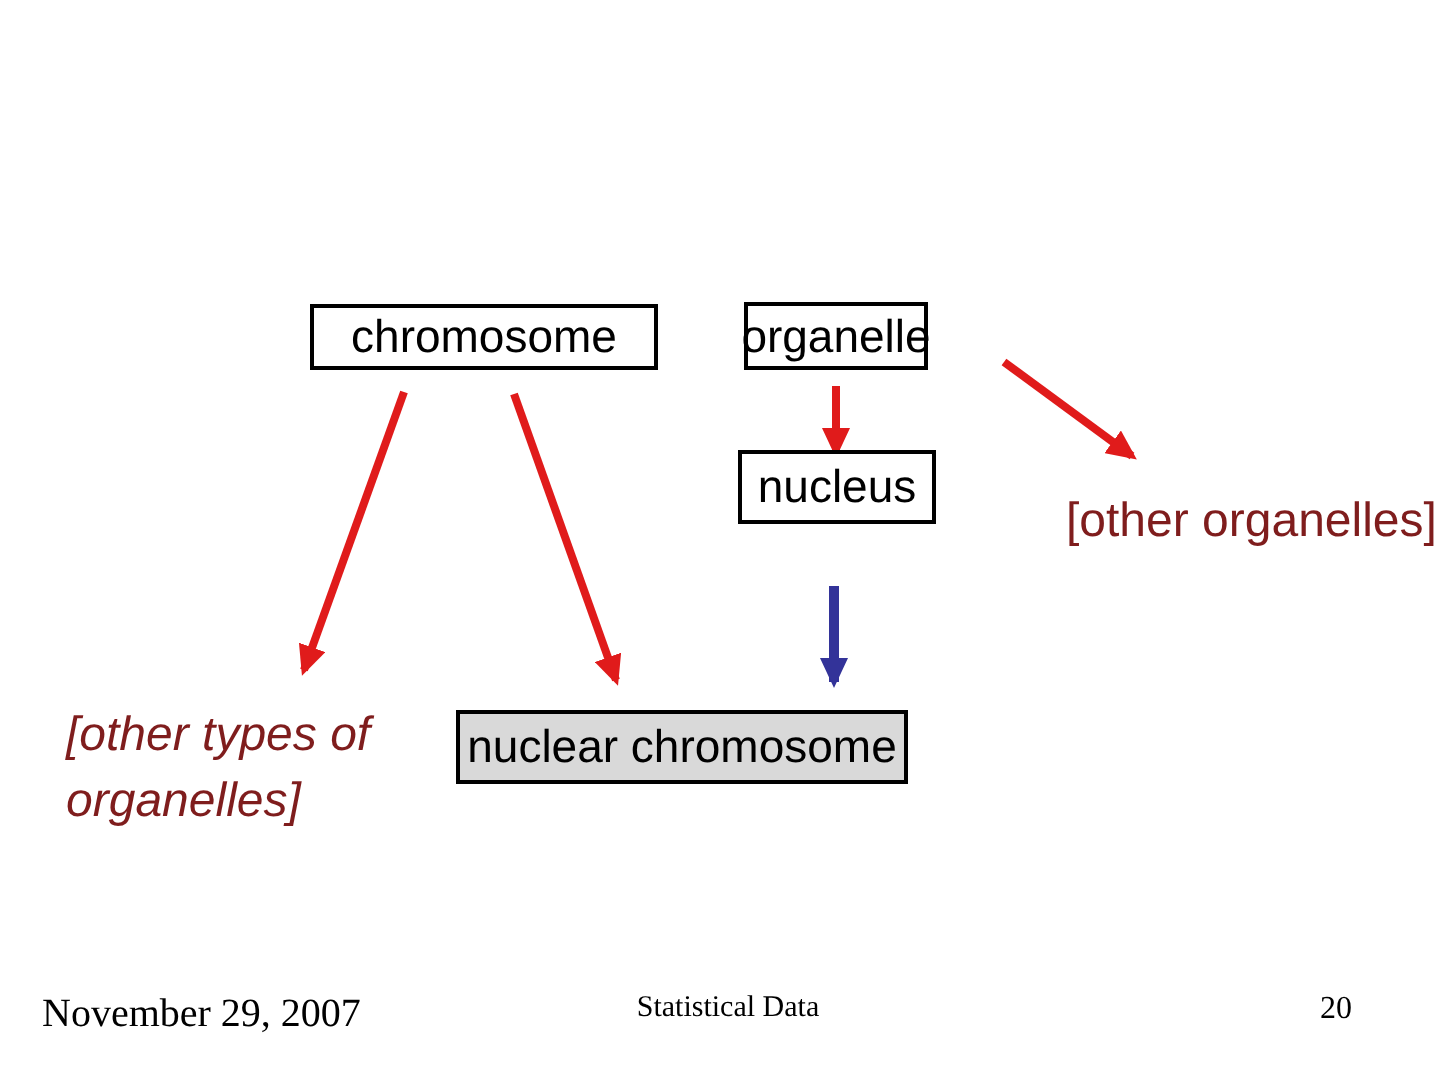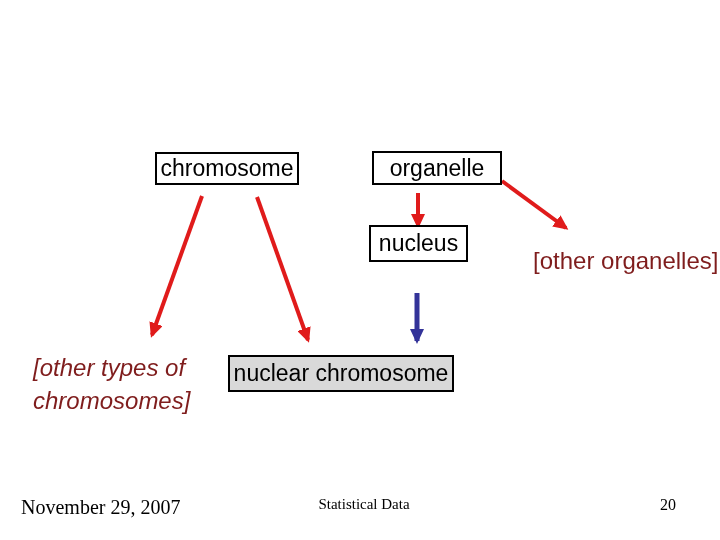--- a/index.html
+++ b/index.html
@@ -28,22 +28,22 @@
     box-sizing: border-box;
     border: 2px solid #000000;
     background: #ffffff;
     display: flex;
     align-items: center;
     justify-content: center;
     font-size: 23px;
     color: #000000;
     white-space: nowrap;
   }
-  .box-chromosome   { left: 155px; top: 152px; width: 144px; height: 33px; }
-  .box-organelle    { left: 372px; top: 151px; width: 130px; height: 34px; }
+  .box-chromosome   { left: 155px; top: 152px; width: 174px; height: 33px; }
+  .box-organelle    { left: 372px; top: 151px; width: 92px; height: 34px; }
   .box-nucleus      { left: 369px; top: 225px; width:  99px; height: 37px; }
   .box-nuclear-chromosome {
     left: 228px; top: 355px; width: 226px; height: 37px;
     background: #d9d9d9;
   }
   .muted-label {
     position: absolute;
     color: #7f1d1d;
     font-size: 24px;
     line-height: 33px;
@@ -108,21 +108,21 @@
   <div class="node-box box-nuclear-chromosome">
     <span>nuclear chromosome</span>
   </div>
 
   <div class="muted-label label-other-organelles">
     <span>[other organelles]</span>
   </div>
 
   <div class="muted-label label-other-types">
     <div>[other types of</div>
-    <div>chromosomes]</div>
+    <div>organelles]</div>
   </div>
 
   <div class="footer-text footer-date">November 29, 2007</div>
 
   <div class="footer-text footer-course">
     <div>Statistical Data</div>
   </div>
 
   <div class="footer-text footer-page">20</div>
 

